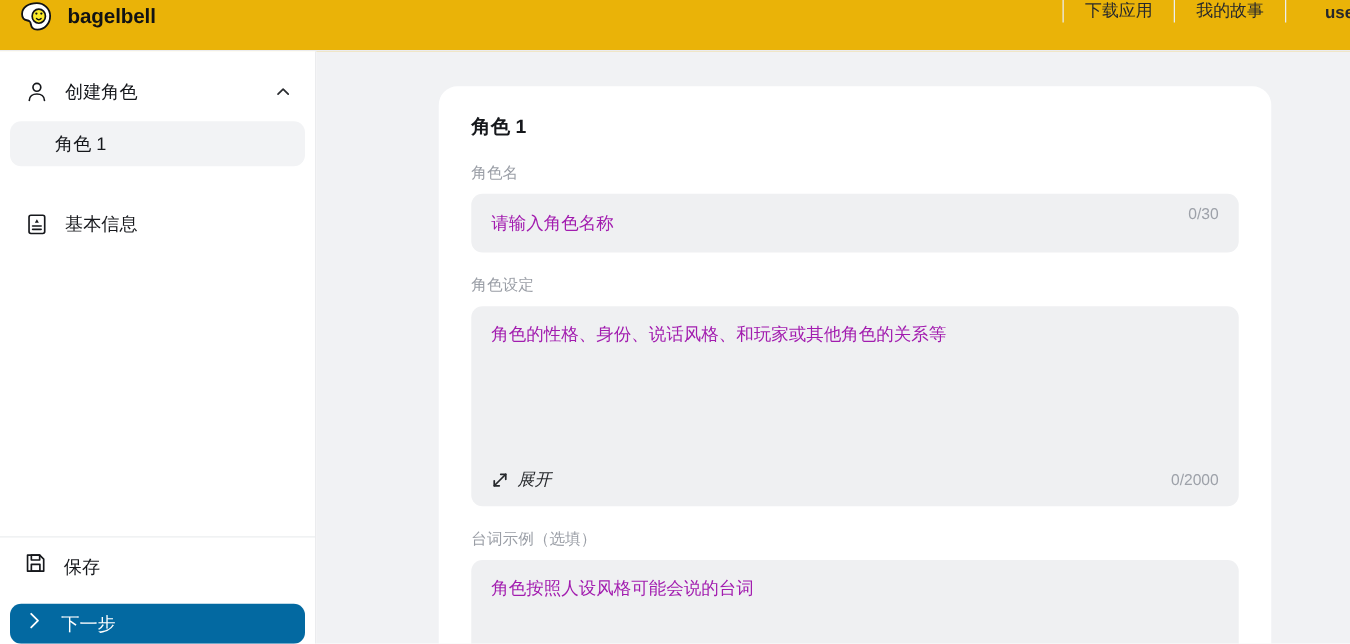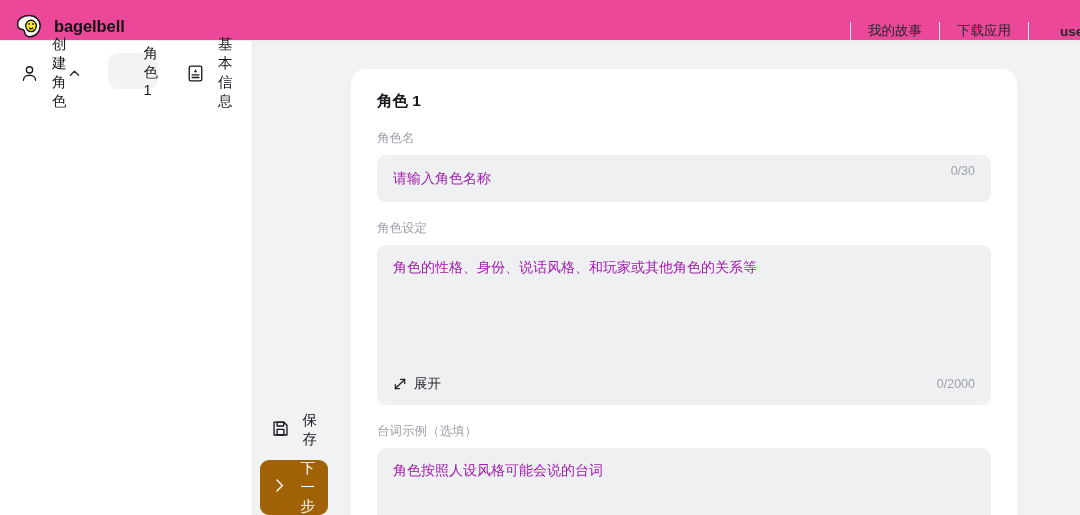--- a/index.html
+++ b/index.html
@@ -8,23 +8,23 @@
     overflow: hidden;
     background: #ffffff;
     font-family: "Liberation Sans", "DejaVu Sans", sans-serif;
     -webkit-font-smoothing: antialiased;
   }
   .app { width: 1080px; height: 515px; display: flex; flex-direction: column; }
 
   
   .topbar {
     height: 41px; flex: 0 0 41px;
-    background: #ec4899;
+    background: #eab308;
     border-bottom: 1px solid #ececee;
-    display: flex; align-items: flex-end;
+    display: flex; align-items: flex-start;
     position: relative;
   }
   .brand {
     display: flex; align-items: center; gap: 11px;
     padding-left: 16px;
   }
   .brand-logo { width: 27px; height: 27px; display: block; }
   .brand-name {
     font-size: 16.5px; font-weight: bold; color: #111214;
     letter-spacing: -0.1px;
@@ -42,21 +42,21 @@
     justify-content: flex-start; padding-left: 31px; overflow: hidden; }
 
   
   .body { flex: 1 1 auto; display: flex; min-height: 0; }
 
   
   .sidebar {
     width: 253px; flex: 0 0 253px;
     background: #ffffff;
     border-right: 1px solid #ebecee;
-    display: flex; flex-direction: row;
+    display: flex; flex-direction: column;
     padding-top: 10px;
     position: relative;
   }
   .nav-group { padding: 0 8px; }
   .nav-row {
     display: flex; align-items: center;
     height: 44px;
     padding: 0 11px;
     border-radius: 9px;
     cursor: pointer;
@@ -97,25 +97,25 @@
   .sidebar-bottom { margin-top: auto; }
   .save-row {
     display: flex; align-items: center;
     height: 46px; margin: 0 8px;
     padding: 0 11px;
     border-radius: 9px; cursor: pointer;
   }
   .save-row .ico { color: #16181c; }
   .next-btn {
     display: flex; align-items: center;
-    height: 55px;
+    height: 32px;
     margin: 7px 8px 0 8px;
     padding: 0 11px;
     border-radius: 9px;
-    background: #a16207;
+    background: #0369a1;
     color: #ffffff;
     cursor: pointer;
   }
   .next-btn .ico { color: #ffffff; }
   .next-btn .nav-label { color: #ffffff; }
 
   
   .main {
     flex: 1 1 auto;
     background: #f1f2f4;
@@ -161,20 +161,21 @@
   .ta-small { height: 118px; }
   .ta-inner { display: flex; flex-direction: column; height: 100%; }
   .ta-foot {
     margin-top: auto;
     display: flex; align-items: center;
   }
   .expand {
     display: flex; align-items: center; gap: 7px;
     font-size: 13.5px; color: #26282c;
     cursor: pointer;
+    font-style: italic;
   }
   .expand .ico { width: 14px; height: 14px; color: #26282c; }
   .ta-count {
     margin-left: auto;
     font-size: 12.5px; color: #9da1a9; text-align: right;
   }
   .spacer-20 { height: 18px; }
 </style>
 </head>
 <body>
@@ -190,24 +191,24 @@
           <circle cx="13.6" cy="11.3" r="0.95" fill="#111214"></circle>
           <circle cx="17.7" cy="11.3" r="0.95" fill="#111214"></circle>
           <path d="M13.7 15.4c.6.7 1.3 1.0 1.9 1.0s1.3-.3 1.9-1.0" fill="none" stroke="#111214" stroke-width="1.2" stroke-linecap="round"></path>
         </svg>
       </span>
       <span class="brand-name">bagelbell</span>
     </div>
 
     <div class="topnav">
       <div class="topnav-item">
+        <span>下载应用</span>
+      </div>
+      <div class="topnav-item">
         <span>我的故事</span>
-      </div>
-      <div class="topnav-item">
-        <span>下载应用</span>
       </div>
       <div class="topnav-item user">
         <span>user7</span>
       </div>
     </div>
   </div>
 
   <div class="body">
 
     <div class="sidebar">

